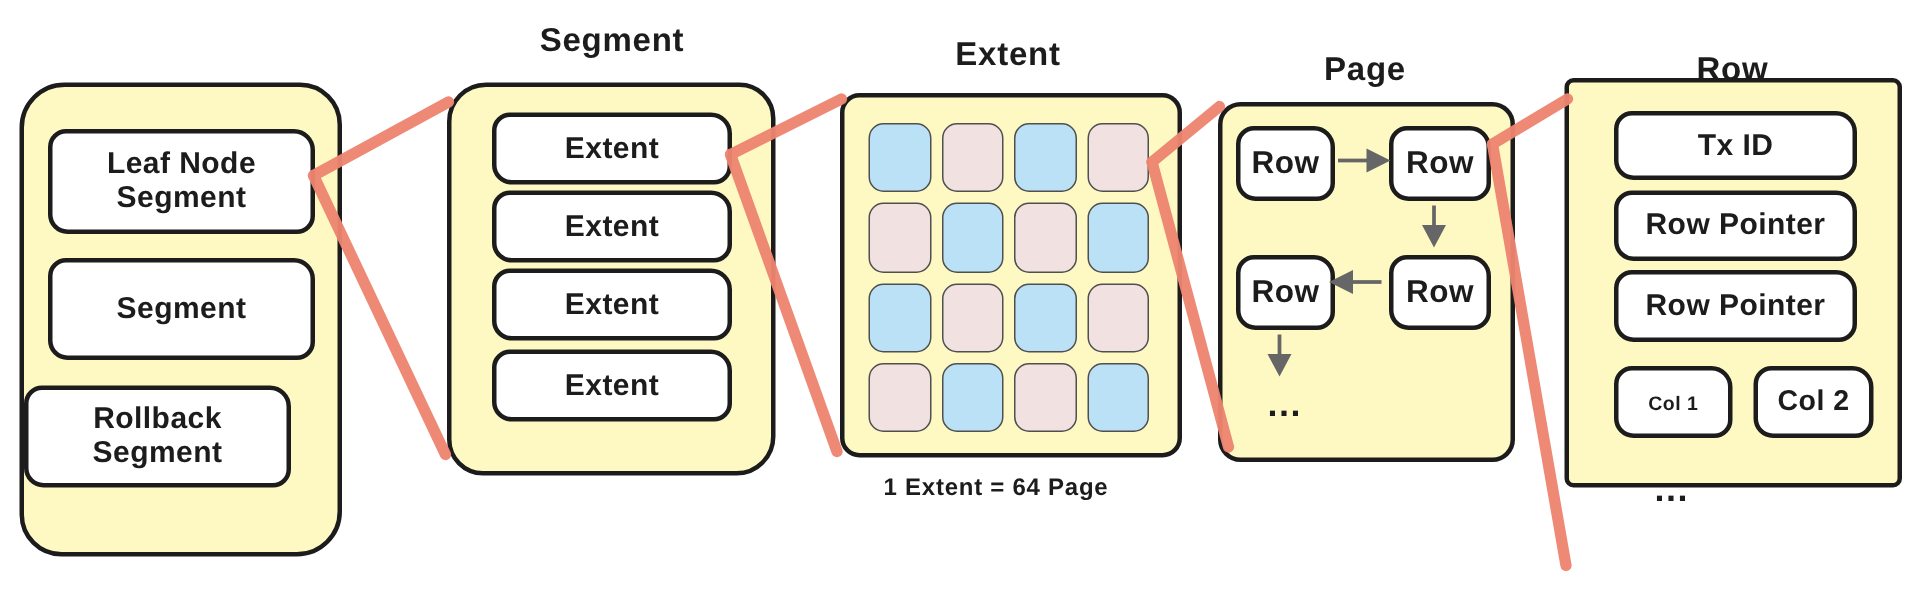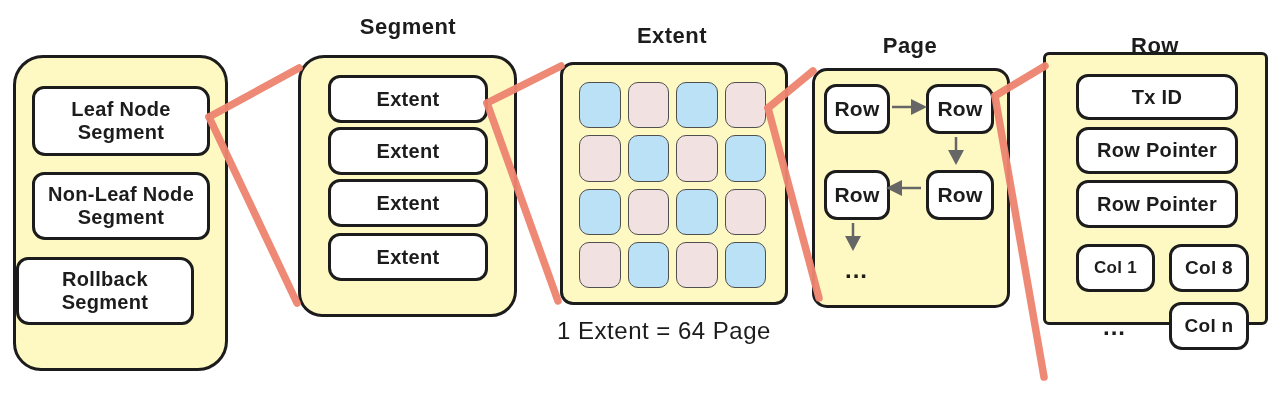--- a/index.html
+++ b/index.html
@@ -17,21 +17,21 @@
   .two-line{flex-direction:column;line-height:1.15}
   .tablespace-box{left:13px;top:55px;width:215px;height:316px;border-radius:30px 28px 30px 28px}
   .segment-box{left:298px;top:55px;width:219px;height:262px;border-radius:26px 24px 26px 24px}
   .extent-box{left:560px;top:62px;width:228px;height:243px;border-radius:13px;
               display:grid;grid-template-columns:repeat(4,1fr);grid-template-rows:repeat(4,1fr);
               gap:7px;padding:17px 19px 14px 16px}
   .cell{border:1.5px solid var(--cell_border);border-radius:10px}
   .cell[data-color="blue"]{background:var(--cell_blue)}
   .cell[data-color="pink"]{background:var(--cell_pink)}
   .caption{position:absolute;left:664px;top:317px;transform:translateX(-50%);
-           font-size:24px;font-weight:400;color:var(--ink);letter-spacing:.5px;white-space:nowrap}
+           font-size:16px;font-weight:700;color:var(--ink);letter-spacing:.5px;white-space:nowrap}
   .page-box{left:812px;top:68px;width:198px;height:240px;border-radius:15px}
   .rowdiag-box{left:1043px;top:52px;width:225px;height:273px;border-radius:6px}
   .mini{border-width:3.5px;font-size:21px}
   .ellipsis{position:absolute;font-size:24px;font-weight:700;color:var(--ink);letter-spacing:1px}
   svg.overlay{position:absolute;left:0;top:0;pointer-events:none}
 </style>
 </head>
 <body>
 
 <div class="canvas">
@@ -40,21 +40,20 @@
   <div class="title" style="left:672px;top:23px">Extent</div>
   <div class="title" style="left:910px;top:33px">Page</div>
   <div class="title" style="left:1155px;top:33px">Row</div>
 
   <div class="outer tablespace-box">
     <div class="inner two-line" style="left:16px;top:28px;width:178px;height:70px">
       <span>Leaf Node</span>
       <span>Segment</span>
     </div>
     <div class="inner two-line" style="left:16px;top:114px;width:178px;height:68px">
-      <span>Non-Leaf Node</span>
       <span>Segment</span>
     </div>
     <div class="inner two-line" style="left:0;top:199px;width:178px;height:68px">
       <span>Rollback</span>
       <span>Segment</span>
     </div>
   </div>
 
   <div class="outer segment-box">
     <div class="inner" style="left:27px;top:17px;width:160px;height:48px">Extent</div>
@@ -88,23 +87,22 @@
     <div class="inner mini" style="left:111px;top:13px;width:68px;height:50px">Row</div>
     <div class="inner mini" style="left:9px;top:99px;width:66px;height:50px">Row</div>
     <div class="inner mini" style="left:111px;top:99px;width:68px;height:50px">Row</div>
     <div class="ellipsis" style="left:30px;top:185px">...</div>
   </div>
 
   <div class="outer rowdiag-box">
     <div class="inner" style="left:30px;top:19px;width:162px;height:46px">Tx ID</div>
     <div class="inner" style="left:30px;top:72px;width:162px;height:47px">Row Pointer</div>
     <div class="inner" style="left:30px;top:125px;width:162px;height:48px">Row Pointer</div>
-    <div class="inner" style="left:30px;top:189px;width:79px;height:48px;font-size:17px">Col 1</div>
-    <div class="inner" style="left:123px;top:189px;width:80px;height:48px;font-size:19px">Col 8</div>
-    <div class="inner" style="left:123px;top:247px;width:80px;height:48px;font-size:19px">Col n</div>
+    <div class="inner" style="left:30px;top:189px;width:79px;height:48px;font-size:13px">Col 1</div>
+    <div class="inner" style="left:123px;top:189px;width:80px;height:48px;font-size:19px">Col 2</div>
     <div class="ellipsis" style="left:57px;top:258px">...</div>
   </div>
 
   <svg class="overlay" width="1280" height="401" viewBox="0 0 1280 401">
     <g stroke="var(--connector)" stroke-width="7.5" stroke-linecap="round" opacity="0.96">
       <path d="M209,117 L299,68"></path>
       <path d="M209,117 L297,303"></path>
       <path d="M487,103 L561,66"></path>
       <path d="M487,103 L558,301"></path>
       <path d="M768,108 L813,71"></path>

